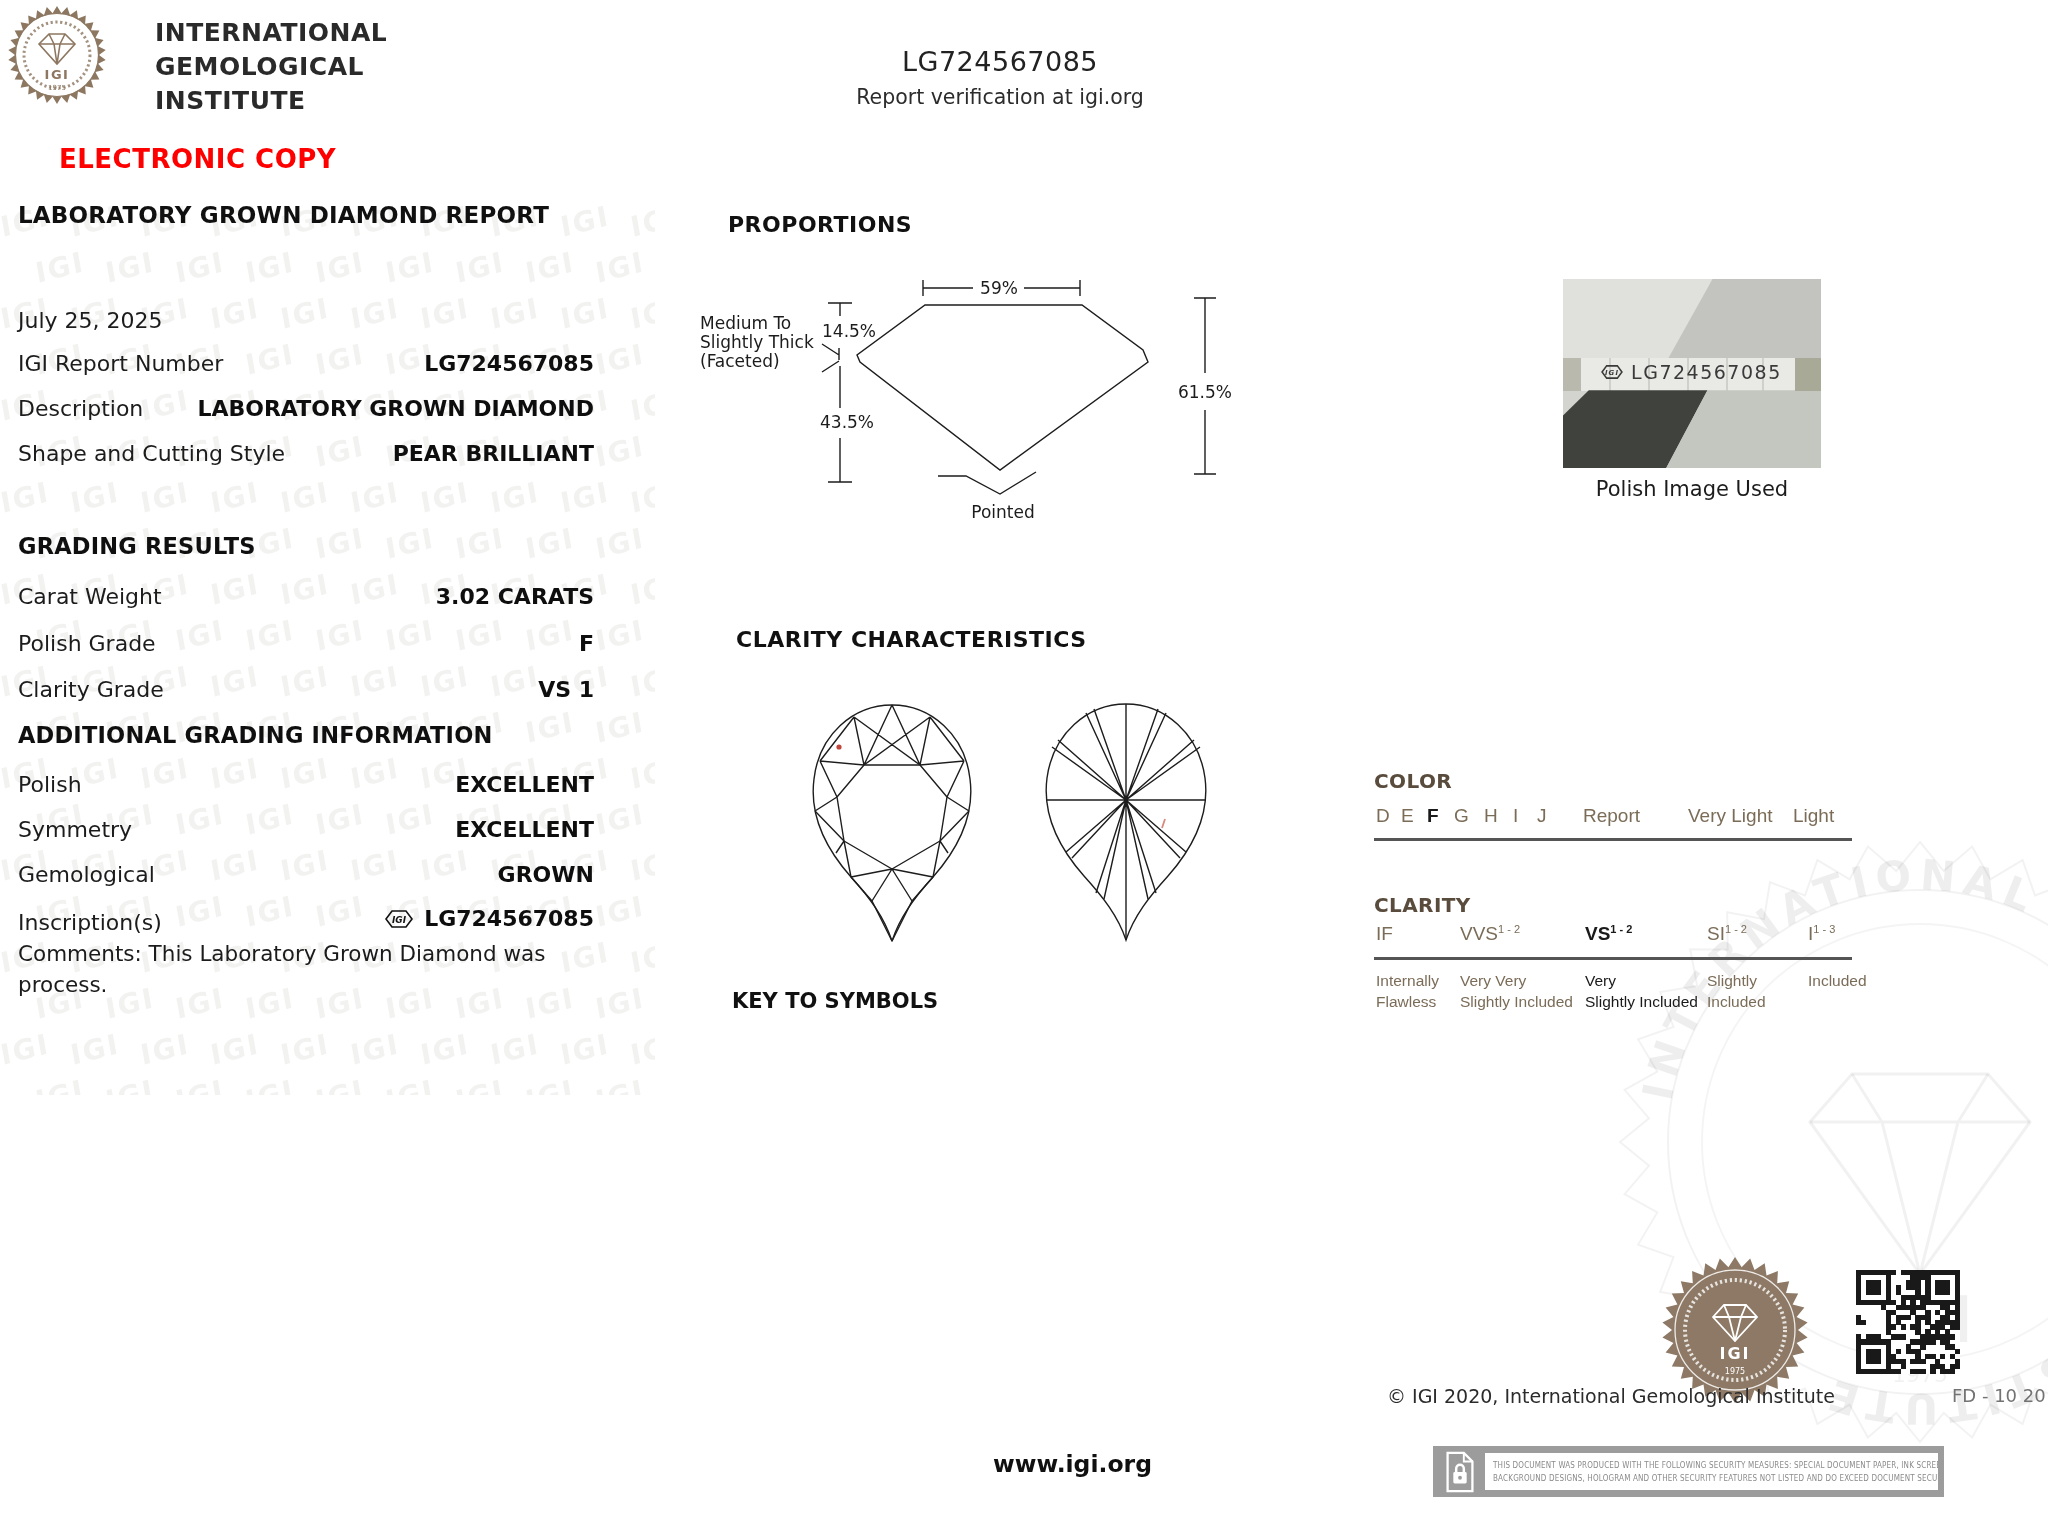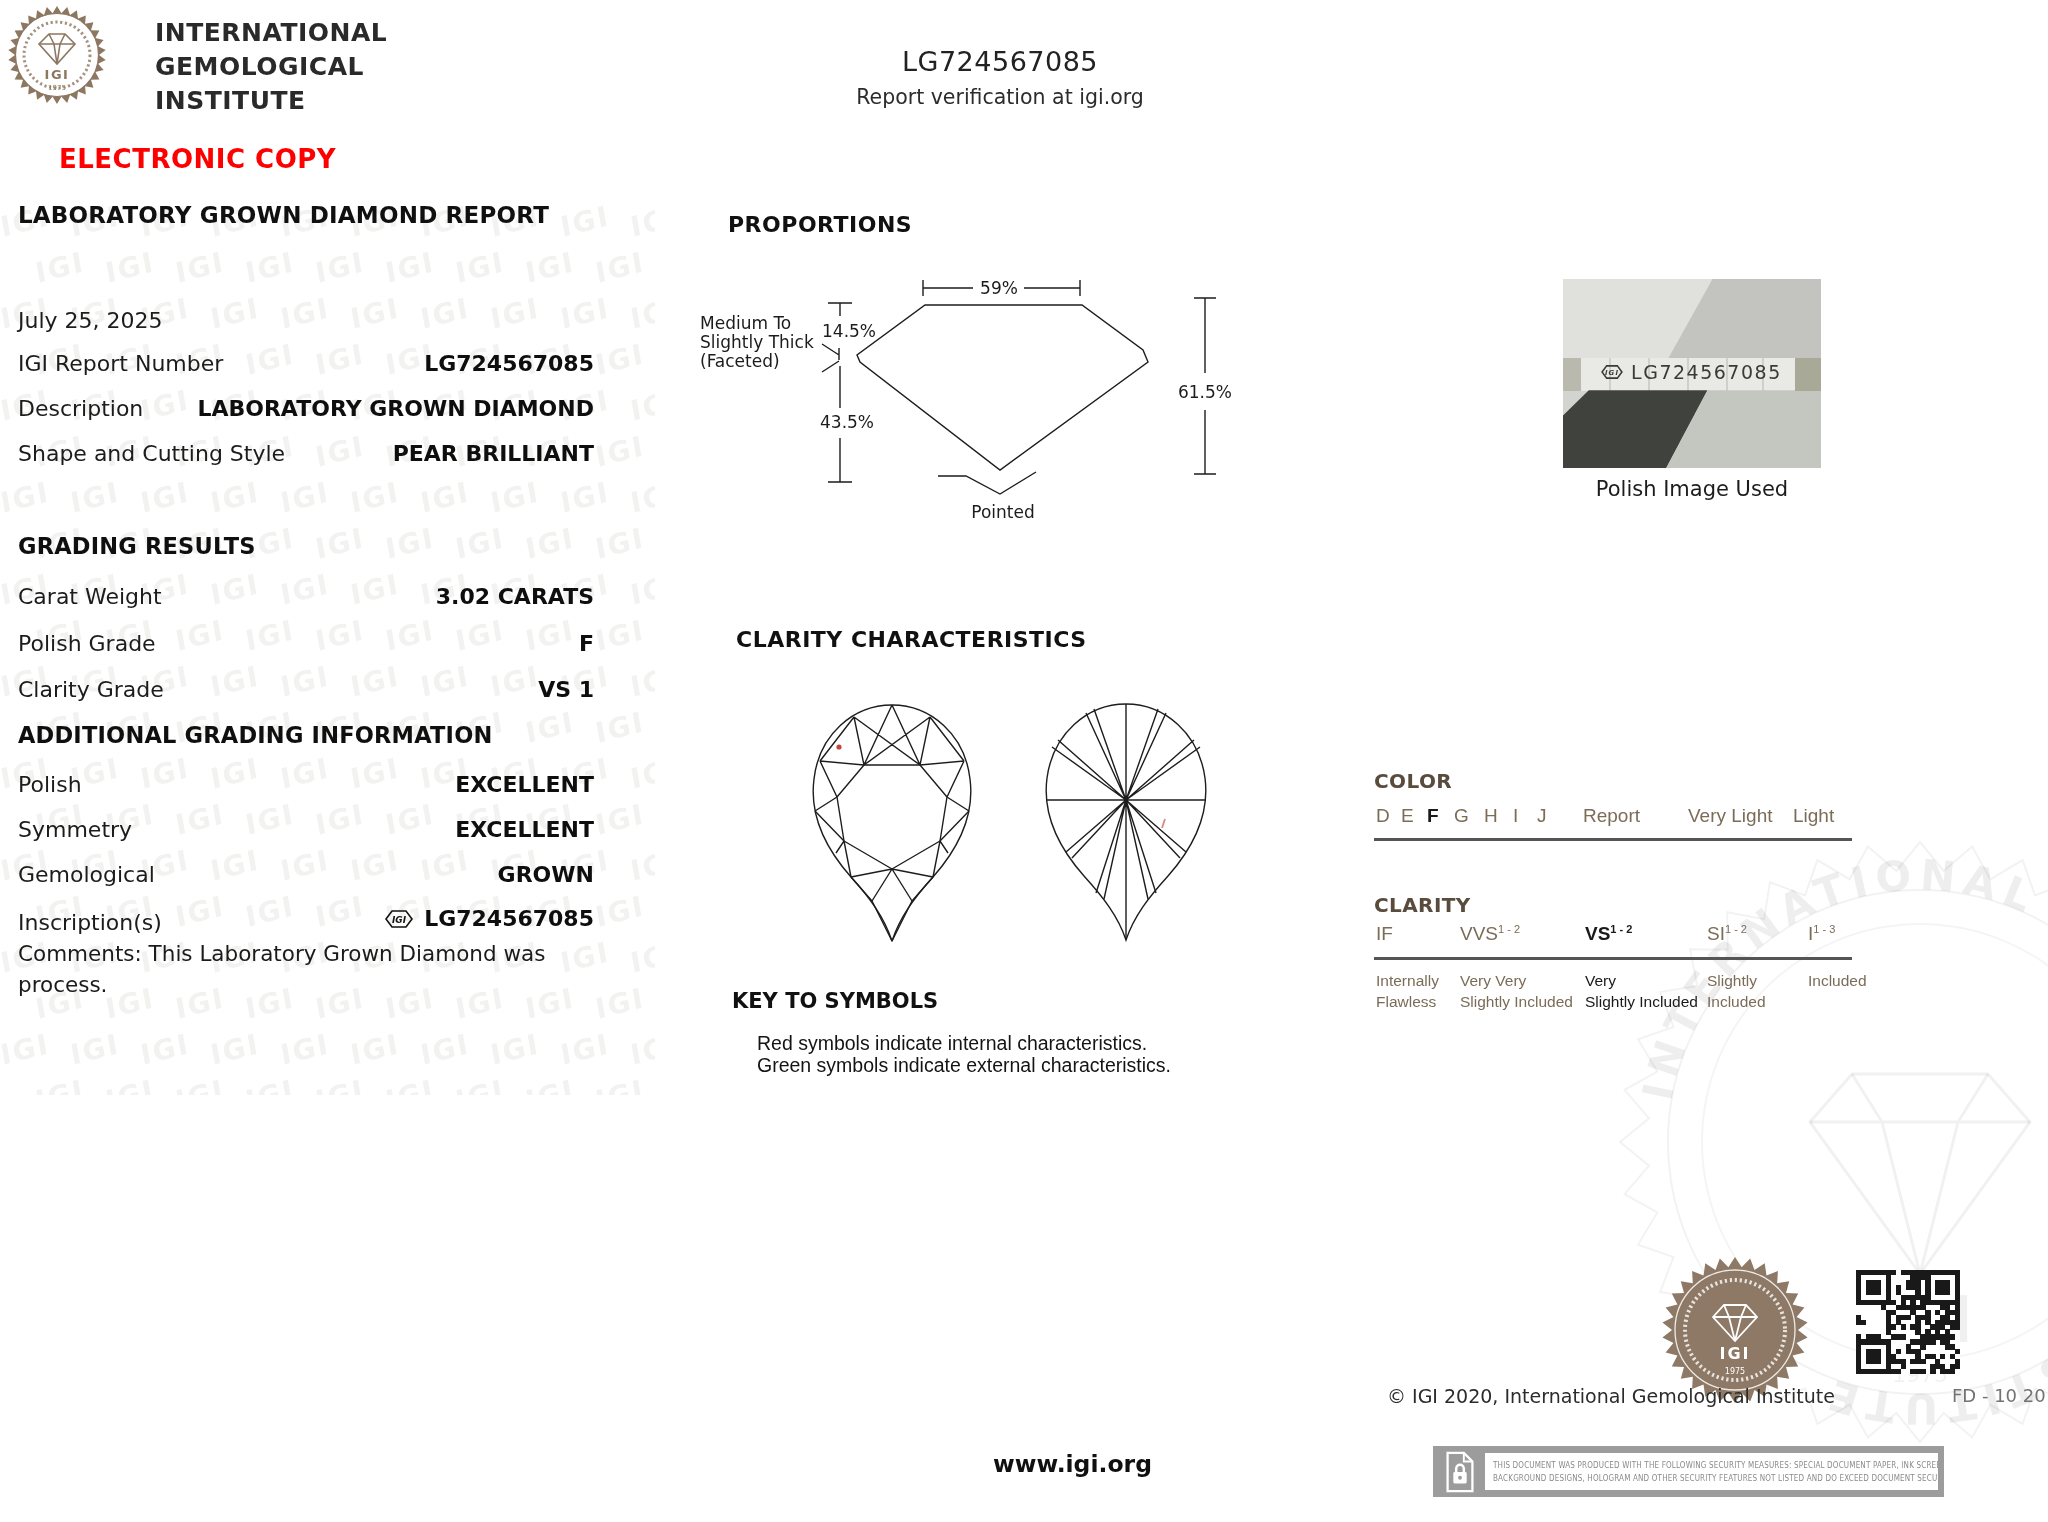--- a/index.html
+++ b/index.html
@@ -450,24 +450,20 @@
                M90,100 L164,47 M90,100 L158,40
                M90,100 L30,152 M90,100 L36,158
                M90,100 L150,152 M90,100 L144,158
                M90,100 L60,193 M90,100 L68,199
                M90,100 L120,193 M90,100 L112,199"></path>
     </g>
     <path d="M129,119 L126,128" stroke="#d9897f" stroke-width="1.8" fill="none"></path>
   </svg>
 
   <div id="key-title" class="abs">KEY TO SYMBOLS</div>
-  <div id="key-lines" class="abs lib">
-    <span>Red symbols indicate internal characteristics.</span>
-    <span>Green symbols indicate external characteristics.</span>
-  </div>
 
   <div id="photo" class="abs">
     <div class="ph-topA"></div>
     <div class="ph-topB"></div>
     <div class="ph-band"></div>
     <div class="ph-seg" style="left:18%"></div>
     <div class="ph-seg" style="left:33%"></div>
     <div class="ph-seg" style="left:48%"></div>
     <div class="ph-seg" style="left:63%"></div>
     <div class="ph-seg" style="left:77%"></div>

